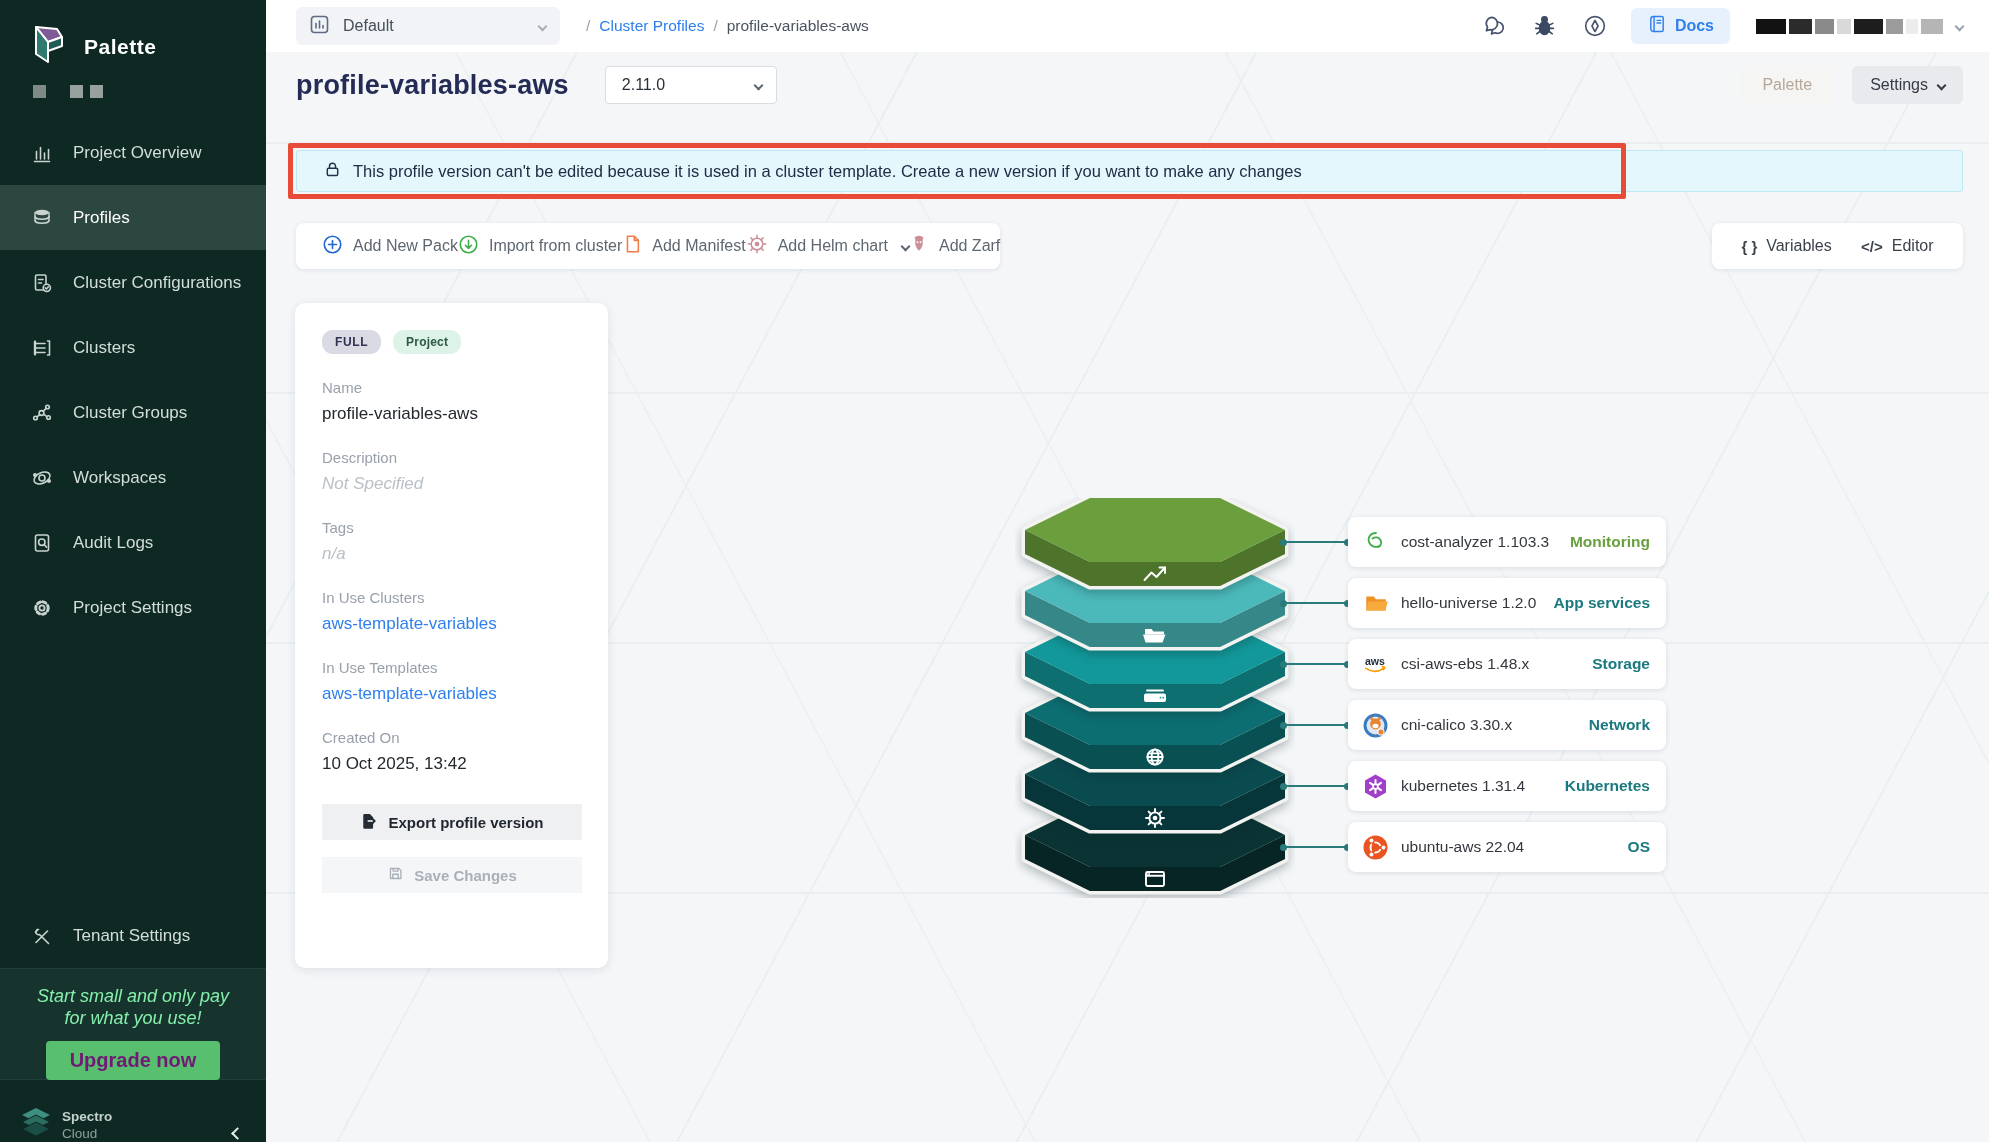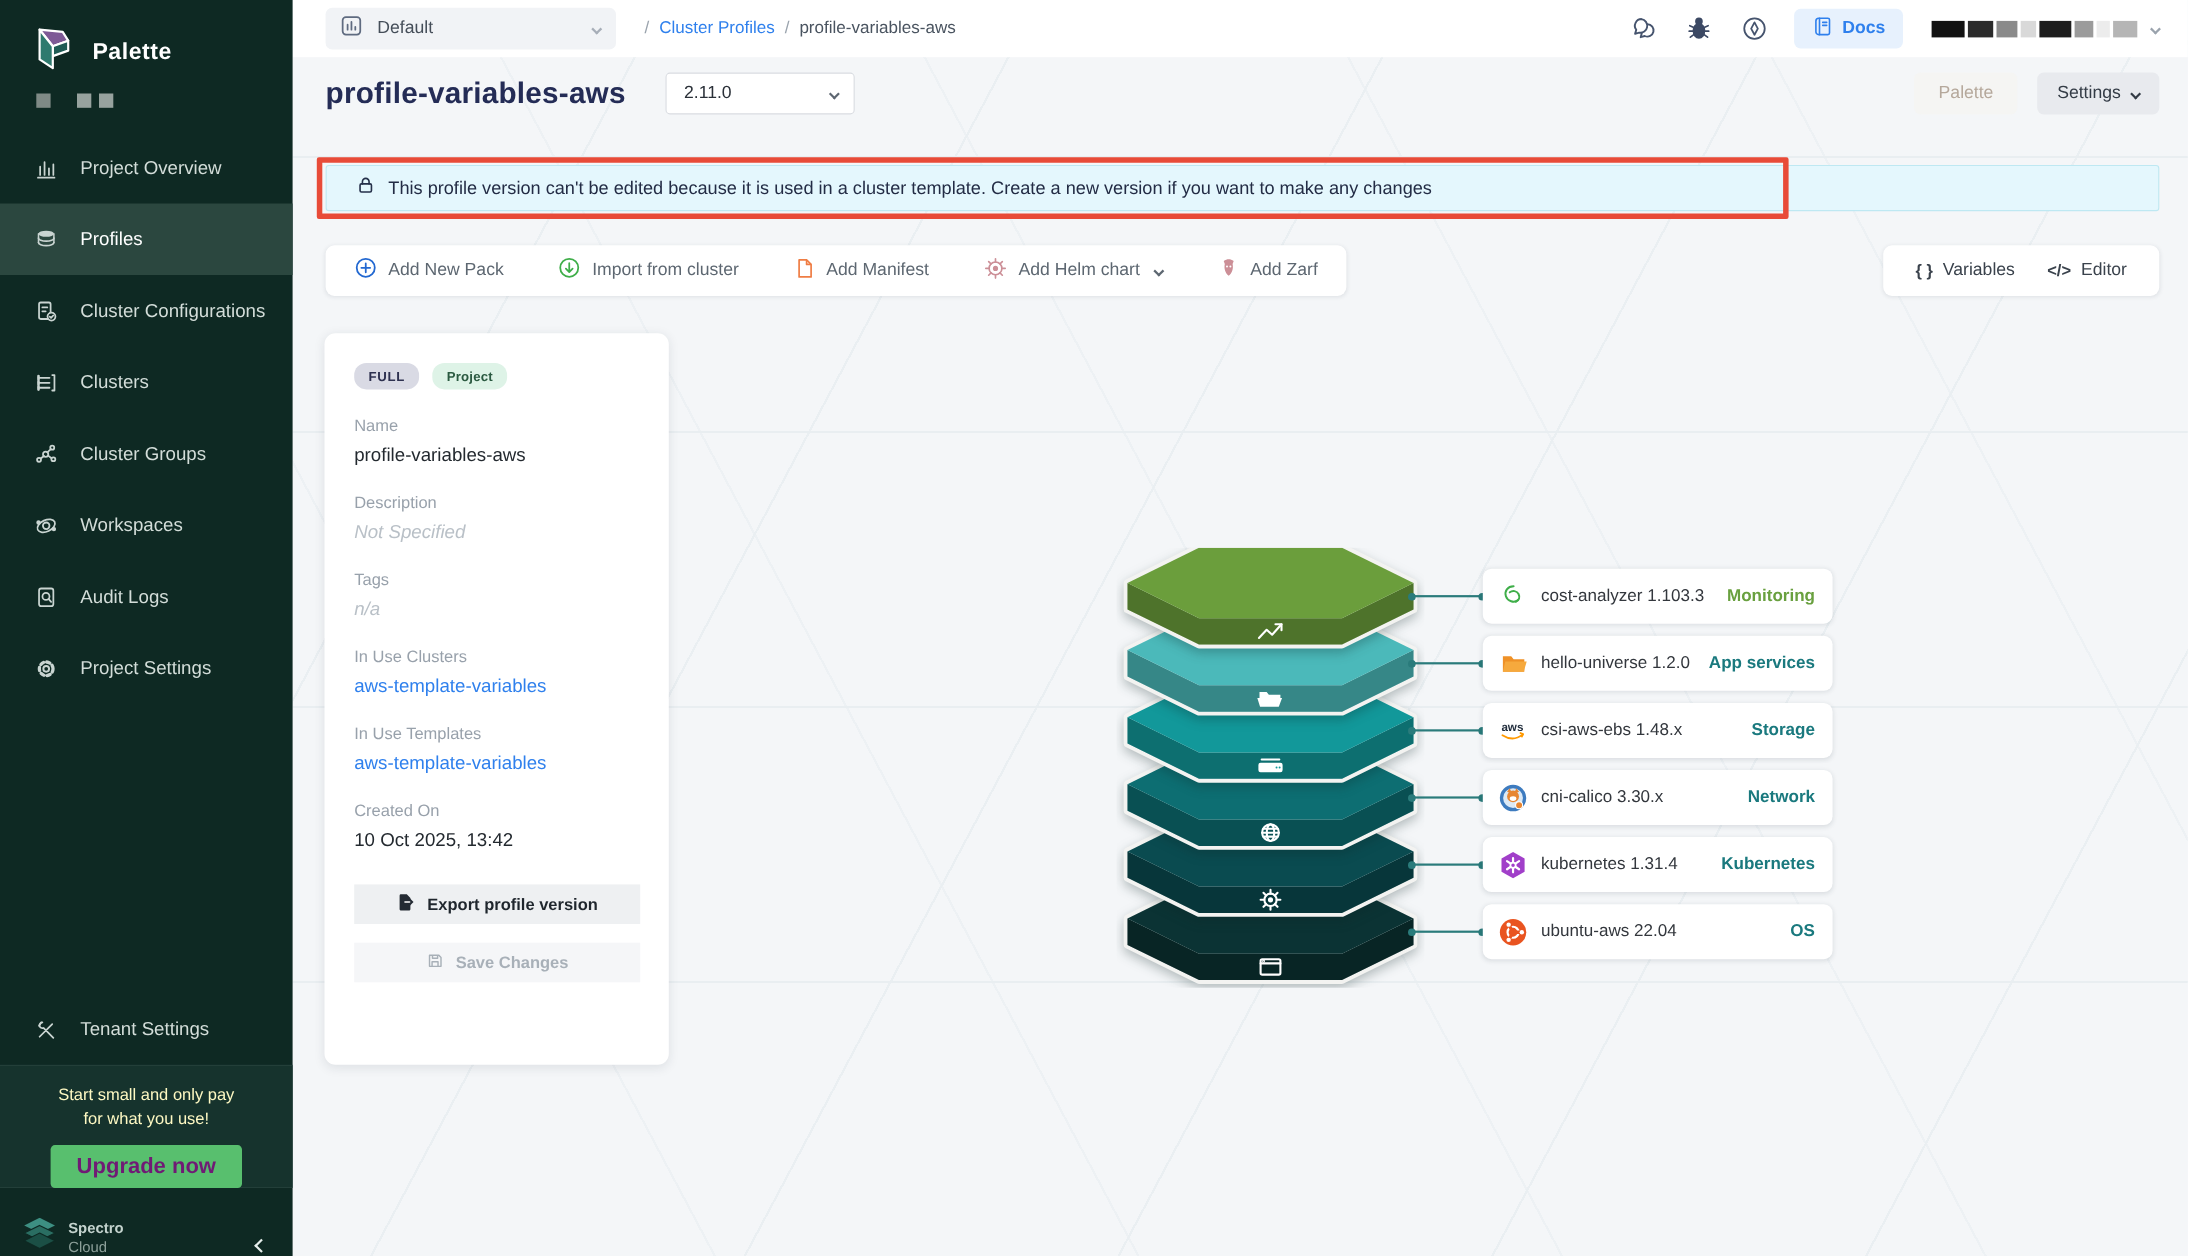--- a/index.html
+++ b/index.html
@@ -14,21 +14,21 @@
   .logo-dots span { width:13px; height:13px; background:#7f8a86; display:inline-block; }
   .logo-dots span:nth-child(2){ margin-left:24px; background:#97a29e; }
   .logo-dots span:nth-child(3){ margin-left:7px; background:#97a29e; }
   .nav { position:absolute; top:120px; left:0; width:100%; }
   .nav-item { display:flex; align-items:center; gap:19px; height:65px; padding-left:30px; cursor:pointer; font-size:17px; color:#d3ddd9; }
   .nav-item.active { background:#2b473f; color:#ffffff; }
   .nav-ic { width:24px; height:24px; display:flex; align-items:center; justify-content:center; flex:none; }
   .nav-ic svg { stroke:#c9d4d1; fill:none; stroke-width:1.6; stroke-linecap:round; stroke-linejoin:round; }
   .tenant-item { position:absolute; top:903px; left:0; width:100%; }
   .upgrade-panel { position:absolute; top:968px; left:0; width:100%; height:112px; background:#16332d; border-top:1px solid rgba(255,255,255,.06); border-bottom:1px solid rgba(255,255,255,.06); text-align:center; padding-top:16px; }
-  .upgrade-panel .msg { font-size:15px; line-height:22px; color:#fef9c3; }
+  .upgrade-panel .msg { font-size:18px; line-height:22px; color:#86efac;font-style:italic; }
   .upgrade-btn { margin-top:12px; display:inline-block; background:#58bf6e; color:#701a75; border:none; border-radius:4px; font-size:20px; font-weight:600; padding:8px 24px; cursor:pointer; font-family:inherit; }
   .side-footer { position:absolute; bottom:0; left:0; width:100%; height:62px; display:flex; align-items:flex-end; padding:0 24px 0 20px; }
   .side-footer .brand2 { margin-left:10px; font-size:13.5px; line-height:17px; }
   .side-footer .brand2 .l1 { color:#c3d2cd; font-weight:700; }
   .side-footer .brand2 .l2 { color:#8da09a; }
   .collapse { margin-left:auto; color:#e6eeec; cursor:pointer; }
   .chev { display:inline-block; width:7px; height:7px; border-right:2px solid currentColor; border-bottom:2px solid currentColor; transform:rotate(45deg); }
   .chev.left { transform:rotate(135deg); width:9px; height:9px; }
 
   
@@ -60,21 +60,21 @@
   .tb-spacer { flex:1; }
   .btn { height:38px; border:none; border-radius:6px; font-size:16px; font-family:inherit; cursor:pointer; display:inline-flex; align-items:center; gap:10px; }
   .deploy-btn { background:#f5f5f3; color:#b5a89b; padding:0 22px; }
   .settings-btn { background:#e8eaee; color:#333b45; padding:0 18px; margin-left:18px; }
   .settings-btn .chev { color:#333b45; }
 
   .banner { position:absolute; top:150px; left:30px; width:1667px; height:42px; background:#e4f7fd; border:1px solid #bee8f2; border-radius:3px; display:flex; align-items:center; padding-left:26px; gap:11px; }
   .banner .txt { font-size:16.5px; color:#232c45; }
   .annotation-box { position:absolute; top:143px; left:22px; width:1338px; height:56px; border:5px solid #e84b38; border-radius:2px; pointer-events:none; z-index:3; }
 
-  .toolbar { position:absolute; top:223px; left:30px; width:928px; height:46px; background:#fff; border-radius:8px; box-shadow:0 1px 4px rgba(25,40,60,.1); display:flex; align-items:center; justify-content:space-between; padding:0 26px; }
+  .toolbar { position:absolute; top:223px; left:30px; width:704px; height:46px; background:#fff; border-radius:8px; box-shadow:0 1px 4px rgba(25,40,60,.1); display:flex; align-items:center; justify-content:space-between; padding:0 26px; }
   .tool-btn { display:flex; align-items:center; gap:10px; font-size:16px; color:#5d6771; cursor:pointer; white-space:nowrap; }
   .tool-btn .chev { color:#5d6771; margin-left:4px; }
   .view-card { position:absolute; top:223px; right:26px; width:251px; height:46px; background:#fff; border-radius:8px; box-shadow:0 1px 4px rgba(25,40,60,.1); display:flex; align-items:center; justify-content:space-evenly; }
   .view-btn { display:flex; align-items:center; gap:9px; font-size:16px; color:#3a424c; cursor:pointer; }
   .glyph { font-weight:700; font-size:15px; color:#3a424c; }
 
   
   .profile-card { position:absolute; top:303px; left:29px; width:313px; height:665px; background:#fff; border-radius:10px; box-shadow:0 2px 10px rgba(25,40,60,.1); padding:27px 26px 0 27px; }
   .badges { display:flex; gap:12px; }
   .pill { font-size:12px; font-weight:700; border-radius:11px; padding:5px 13px; letter-spacing:.6px; }

